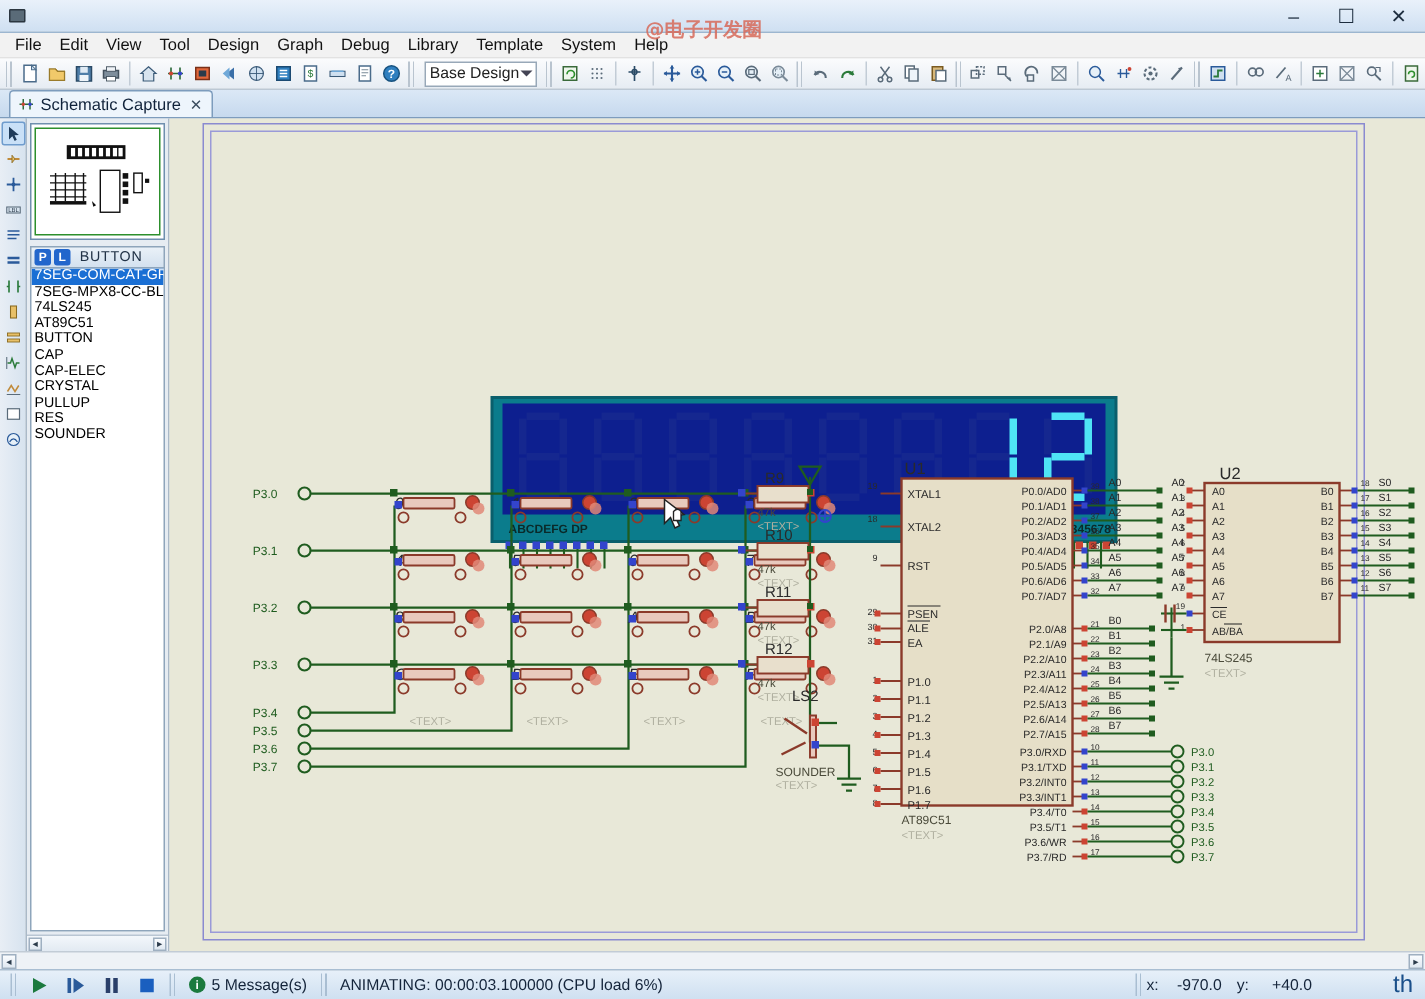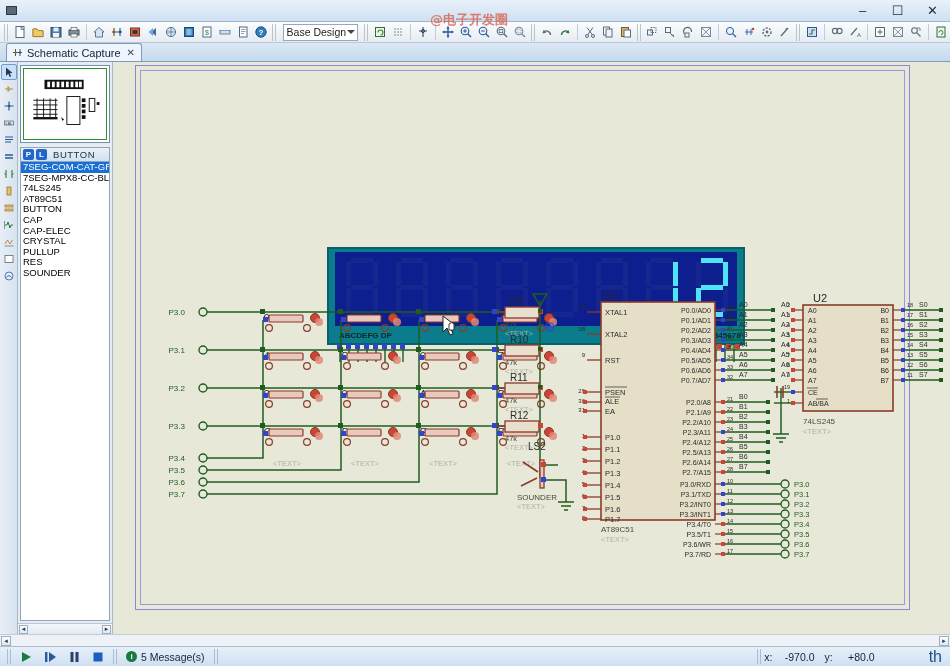--- a/index.html
+++ b/index.html
@@ -195,20 +195,33 @@
   <div class="titlebar">
     <div class="tb-ico"></div>
     <div class="watermark">@电子开发圈</div>
     <div class="tb-btns">
       <div class="tb-btn">–</div>
       <div class="tb-btn">☐</div>
       <div class="tb-btn close plain">✕</div>
     </div>
   </div>
 
+  <div class="menubar">
+    <span>File</span>
+    <span>Edit</span>
+    <span>View</span>
+    <span>Tool</span>
+    <span>Design</span>
+    <span>Graph</span>
+    <span>Debug</span>
+    <span>Library</span>
+    <span>Template</span>
+    <span>System</span>
+    <span>Help</span>
+  </div>
 
   <div class="toolbar">
     <div class="tgrip"></div>
 
     <div class="tbi">
       <svg width="14" height="14">
           <rect x="3" y="1.5" width="8" height="11" fill="#fff" stroke="#4a6b8a"></rect>
           <path d="M8 1.5 L11 4.5 L8 4.5 Z" fill="#cfe0f0" stroke="#4a6b8a" stroke-width=".7"></path>
         </svg>
     </div>
@@ -1596,23 +1609,24 @@
       <svg width="14" height="14">
           <rect x="2.5" y="2.5" width="9" height="9" fill="#1a5fbf"></rect>
         </svg>
     </div>
     <div class="sgrip"></div>
     <div class="msg">
       <span class="i">i</span>
       <span>5 Message(s)</span>
     </div>
     <div class="sgrip"></div>
+    <div class="anim">ANIMATING: 00:00:03.100000 (CPU load 6%)</div>
     <div class="coords">
       <span class="sgrip"></span>
       <span class="lab">x:</span>
       <span class="val">-970.0</span>
       <span class="lab">y:</span>
-      <span class="val">+80.0</span>
+      <span class="val">+40.0</span>
       <span class="thx">th</span>
     </div>
   </div>
 
 </div>
 
 </body></html>

